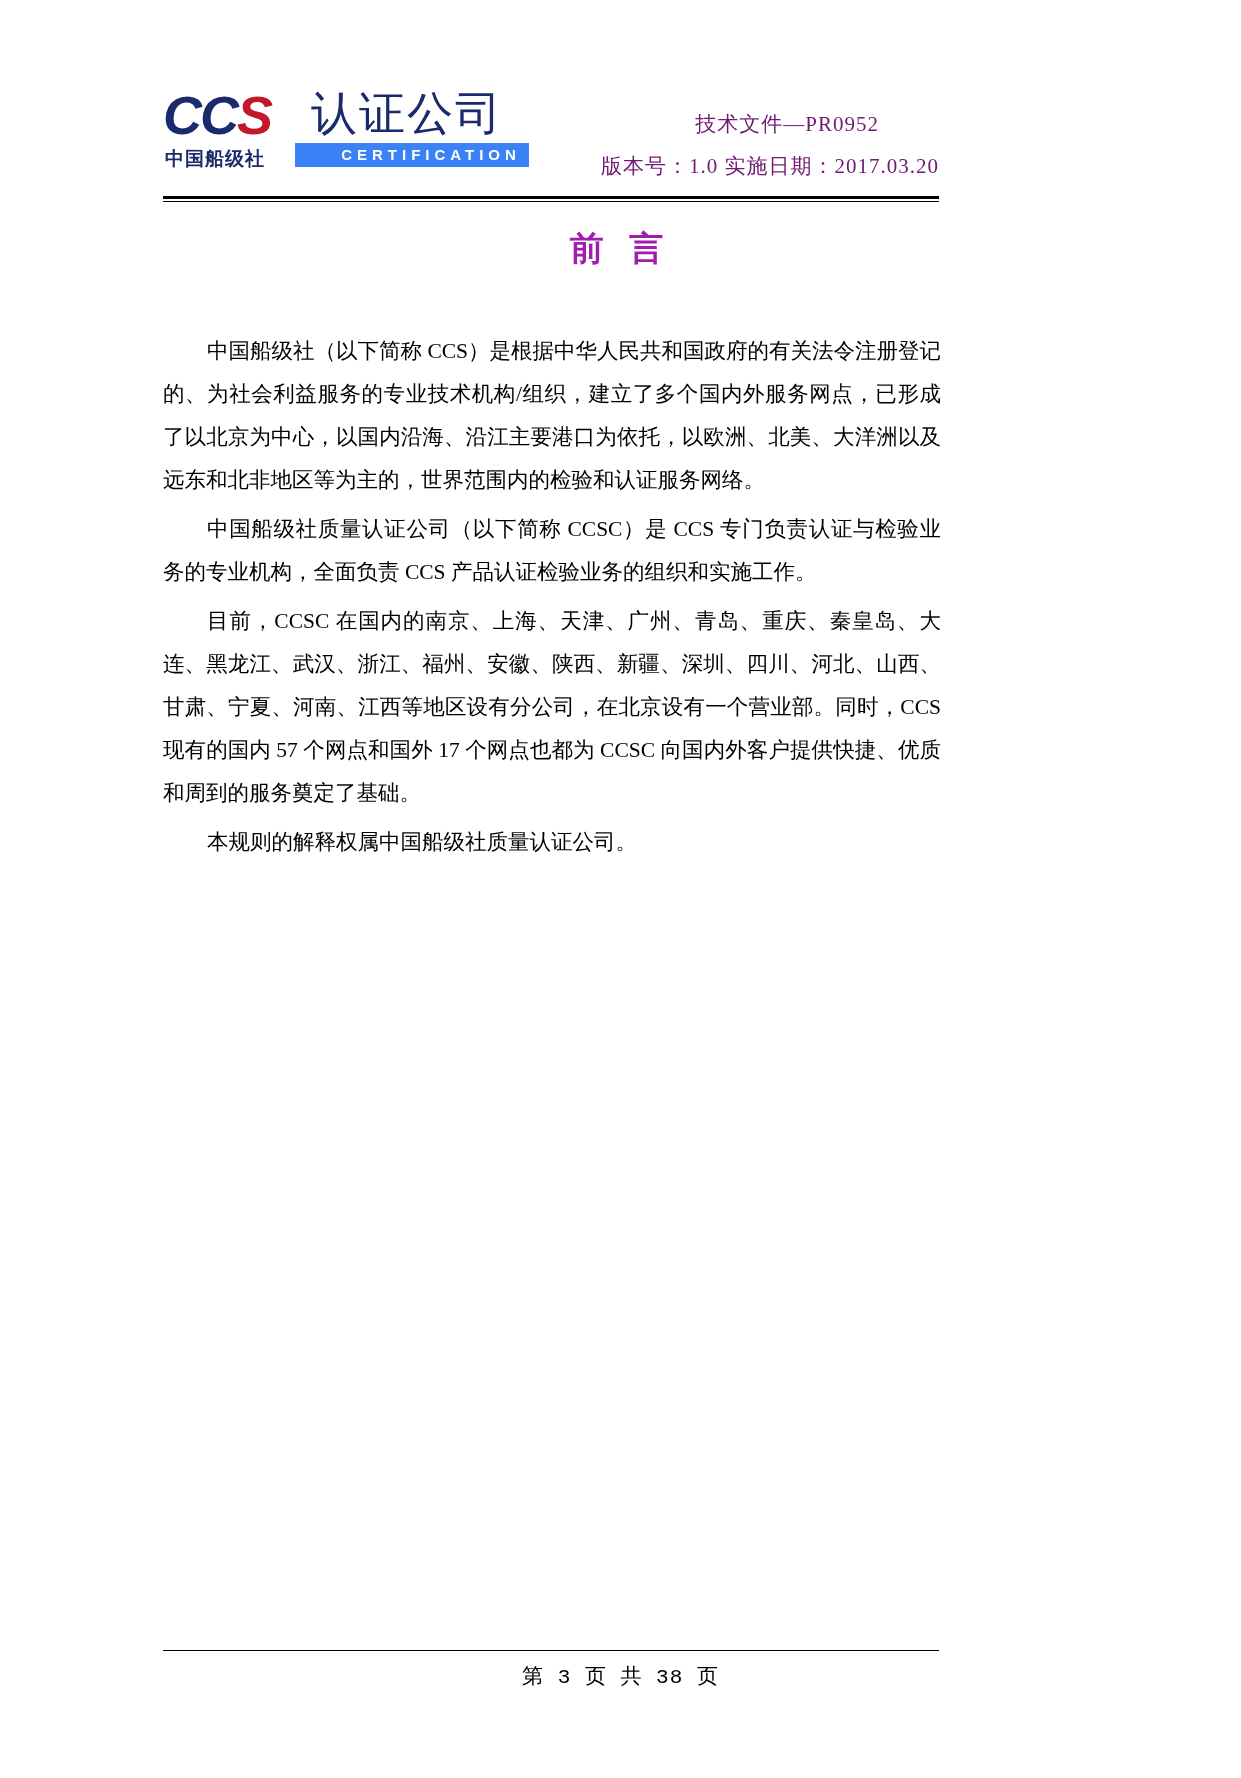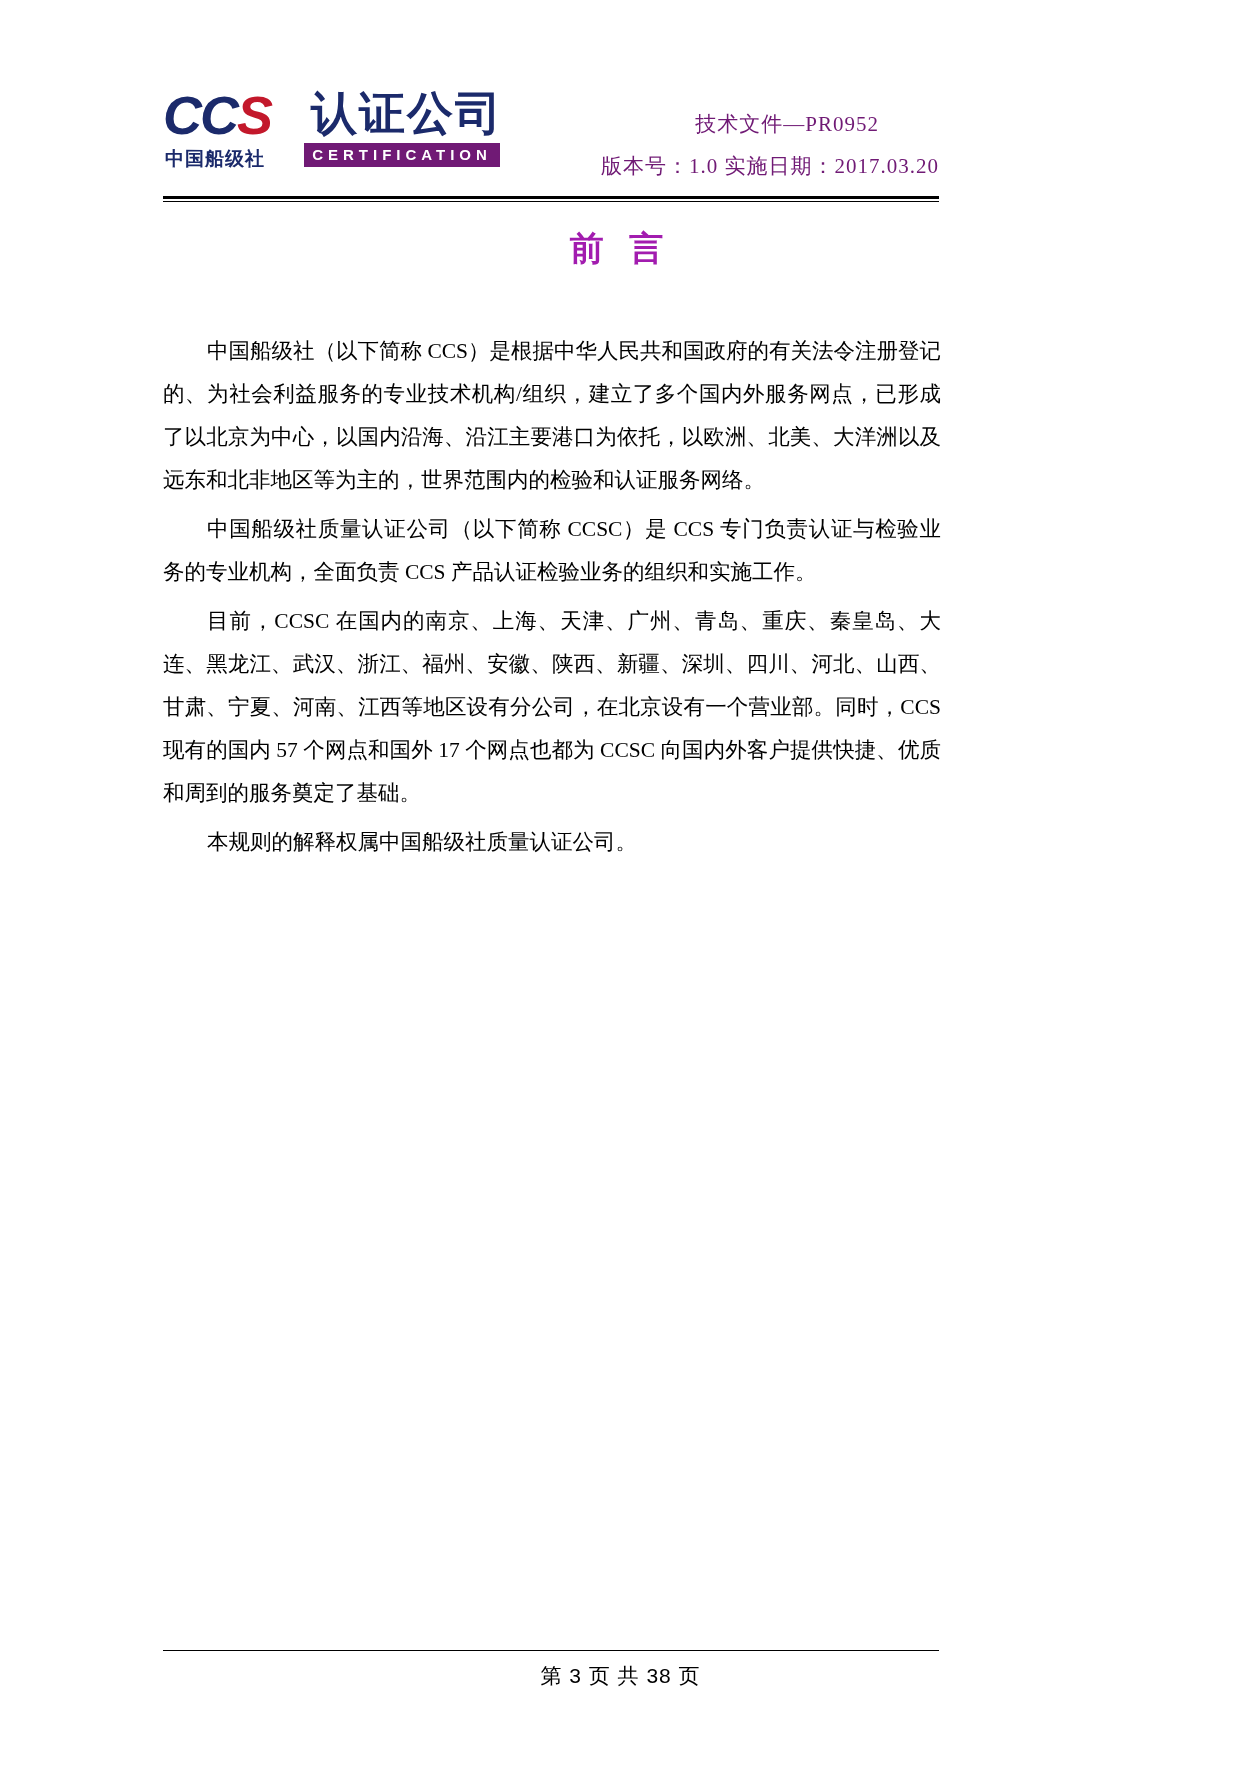--- a/index.html
+++ b/index.html
@@ -56,40 +56,41 @@
     font-weight: bold;
     font-size: 19px;
     color: #1b2a6b;
     letter-spacing: 1px;
   }
   .logo-zh {
     position: absolute;
     left: 148px;
     top: 2px;
     font-family: "Liberation Sans", sans-serif;
-    font-weight: bold;
+    font-weight: normal;
     font-size: 46px;
     color: #1b2a6b;
     letter-spacing: 2px;
     line-height: 1;
   }
   .logo-cert {
     position: absolute;
-    left: 141px;
+    left: 132px;
     top: 55px;
     width: 196px;
     height: 24px;
-    background: #701a75;
+    background: #3b82f6;
     color: #ffffff;
     font-family: "Liberation Sans", sans-serif;
     font-weight: bold;
     font-size: 15px;
     letter-spacing: 5px;
     text-align: center;
     line-height: 24px;
+    padding-left: 38px;
   }
 
   .header-right {
     position: absolute;
     right: 0;
     top: 22px;
     text-align: right;
     font-family: "Liberation Serif", serif;
     font-size: 21px;
     color: #701a75;
@@ -152,21 +153,21 @@
     top: 1650px;
     width: 776px;
     border-top: 1px solid #000;
   }
   .footer {
     position: absolute;
     left: 0;
     top: 1662px;
     width: 1241px;
     text-align: center;
-    font-family: Liberation Sans, sans-serif;
+    font-family: Liberation Mono, monospace;
     font-size: 21px;
     letter-spacing: 1px;
     color: #000;
   }
 </style>
 </head>
 <body>
 
 <div class="page">
 

